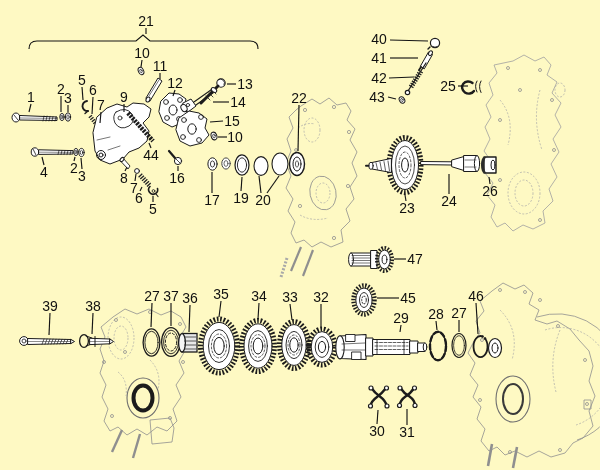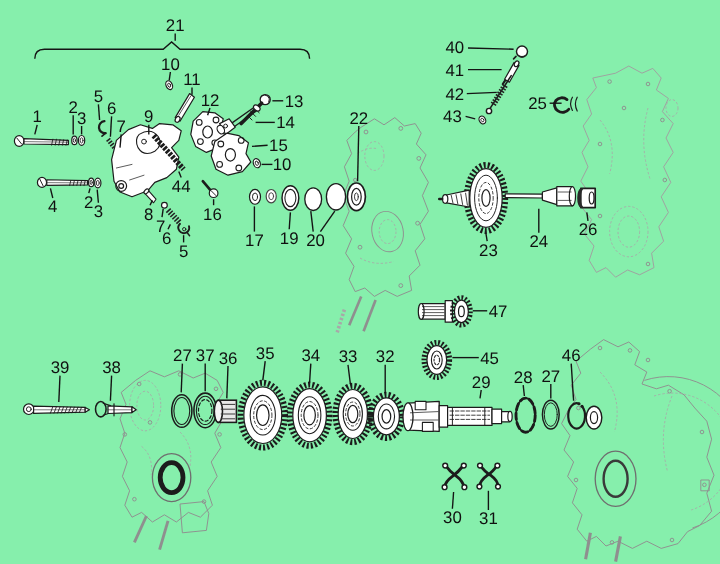--- a/index.html
+++ b/index.html
@@ -1,16 +1,16 @@
 <!DOCTYPE html>
 <html><head>
 <meta charset="utf-8">
 <style>
   html,body{margin:0;padding:0;background:#ffffff;}
-  .stage{position:relative;width:600px;height:470px;background:#86efac;overflow:hidden;
+  .stage{position:relative;width:600px;height:470px;background:#fef9c3;overflow:hidden;
          font-family:"Liberation Sans",sans-serif;text-align:right;}
   svg{display:block;}
   .ink{stroke:#1c1c1c;fill:none;stroke-width:1;stroke-linecap:round;stroke-linejoin:round;}
   .inkw{stroke:#1c1c1c;fill:#ffffff;stroke-width:1;stroke-linecap:round;stroke-linejoin:round;}
   .teeth{stroke:#1c1c1c;fill:none;stroke-width:5;stroke-dasharray:1.7 1.7;}
   .teeth-s{stroke:#1c1c1c;fill:none;stroke-width:4;stroke-dasharray:1.5 1.5;}
   .coil{stroke:#222222;fill:none;stroke-width:5;stroke-dasharray:1.3 1.2;}
   .sk{stroke:#8f8f8f;fill:none;stroke-width:.8;stroke-linejoin:round;}
   .sk2{stroke:#a8a8a8;fill:none;stroke-width:.7;stroke-dasharray:2 1.6;}
   .skd{stroke:#6f6f6f;fill:none;stroke-width:1.1;}

